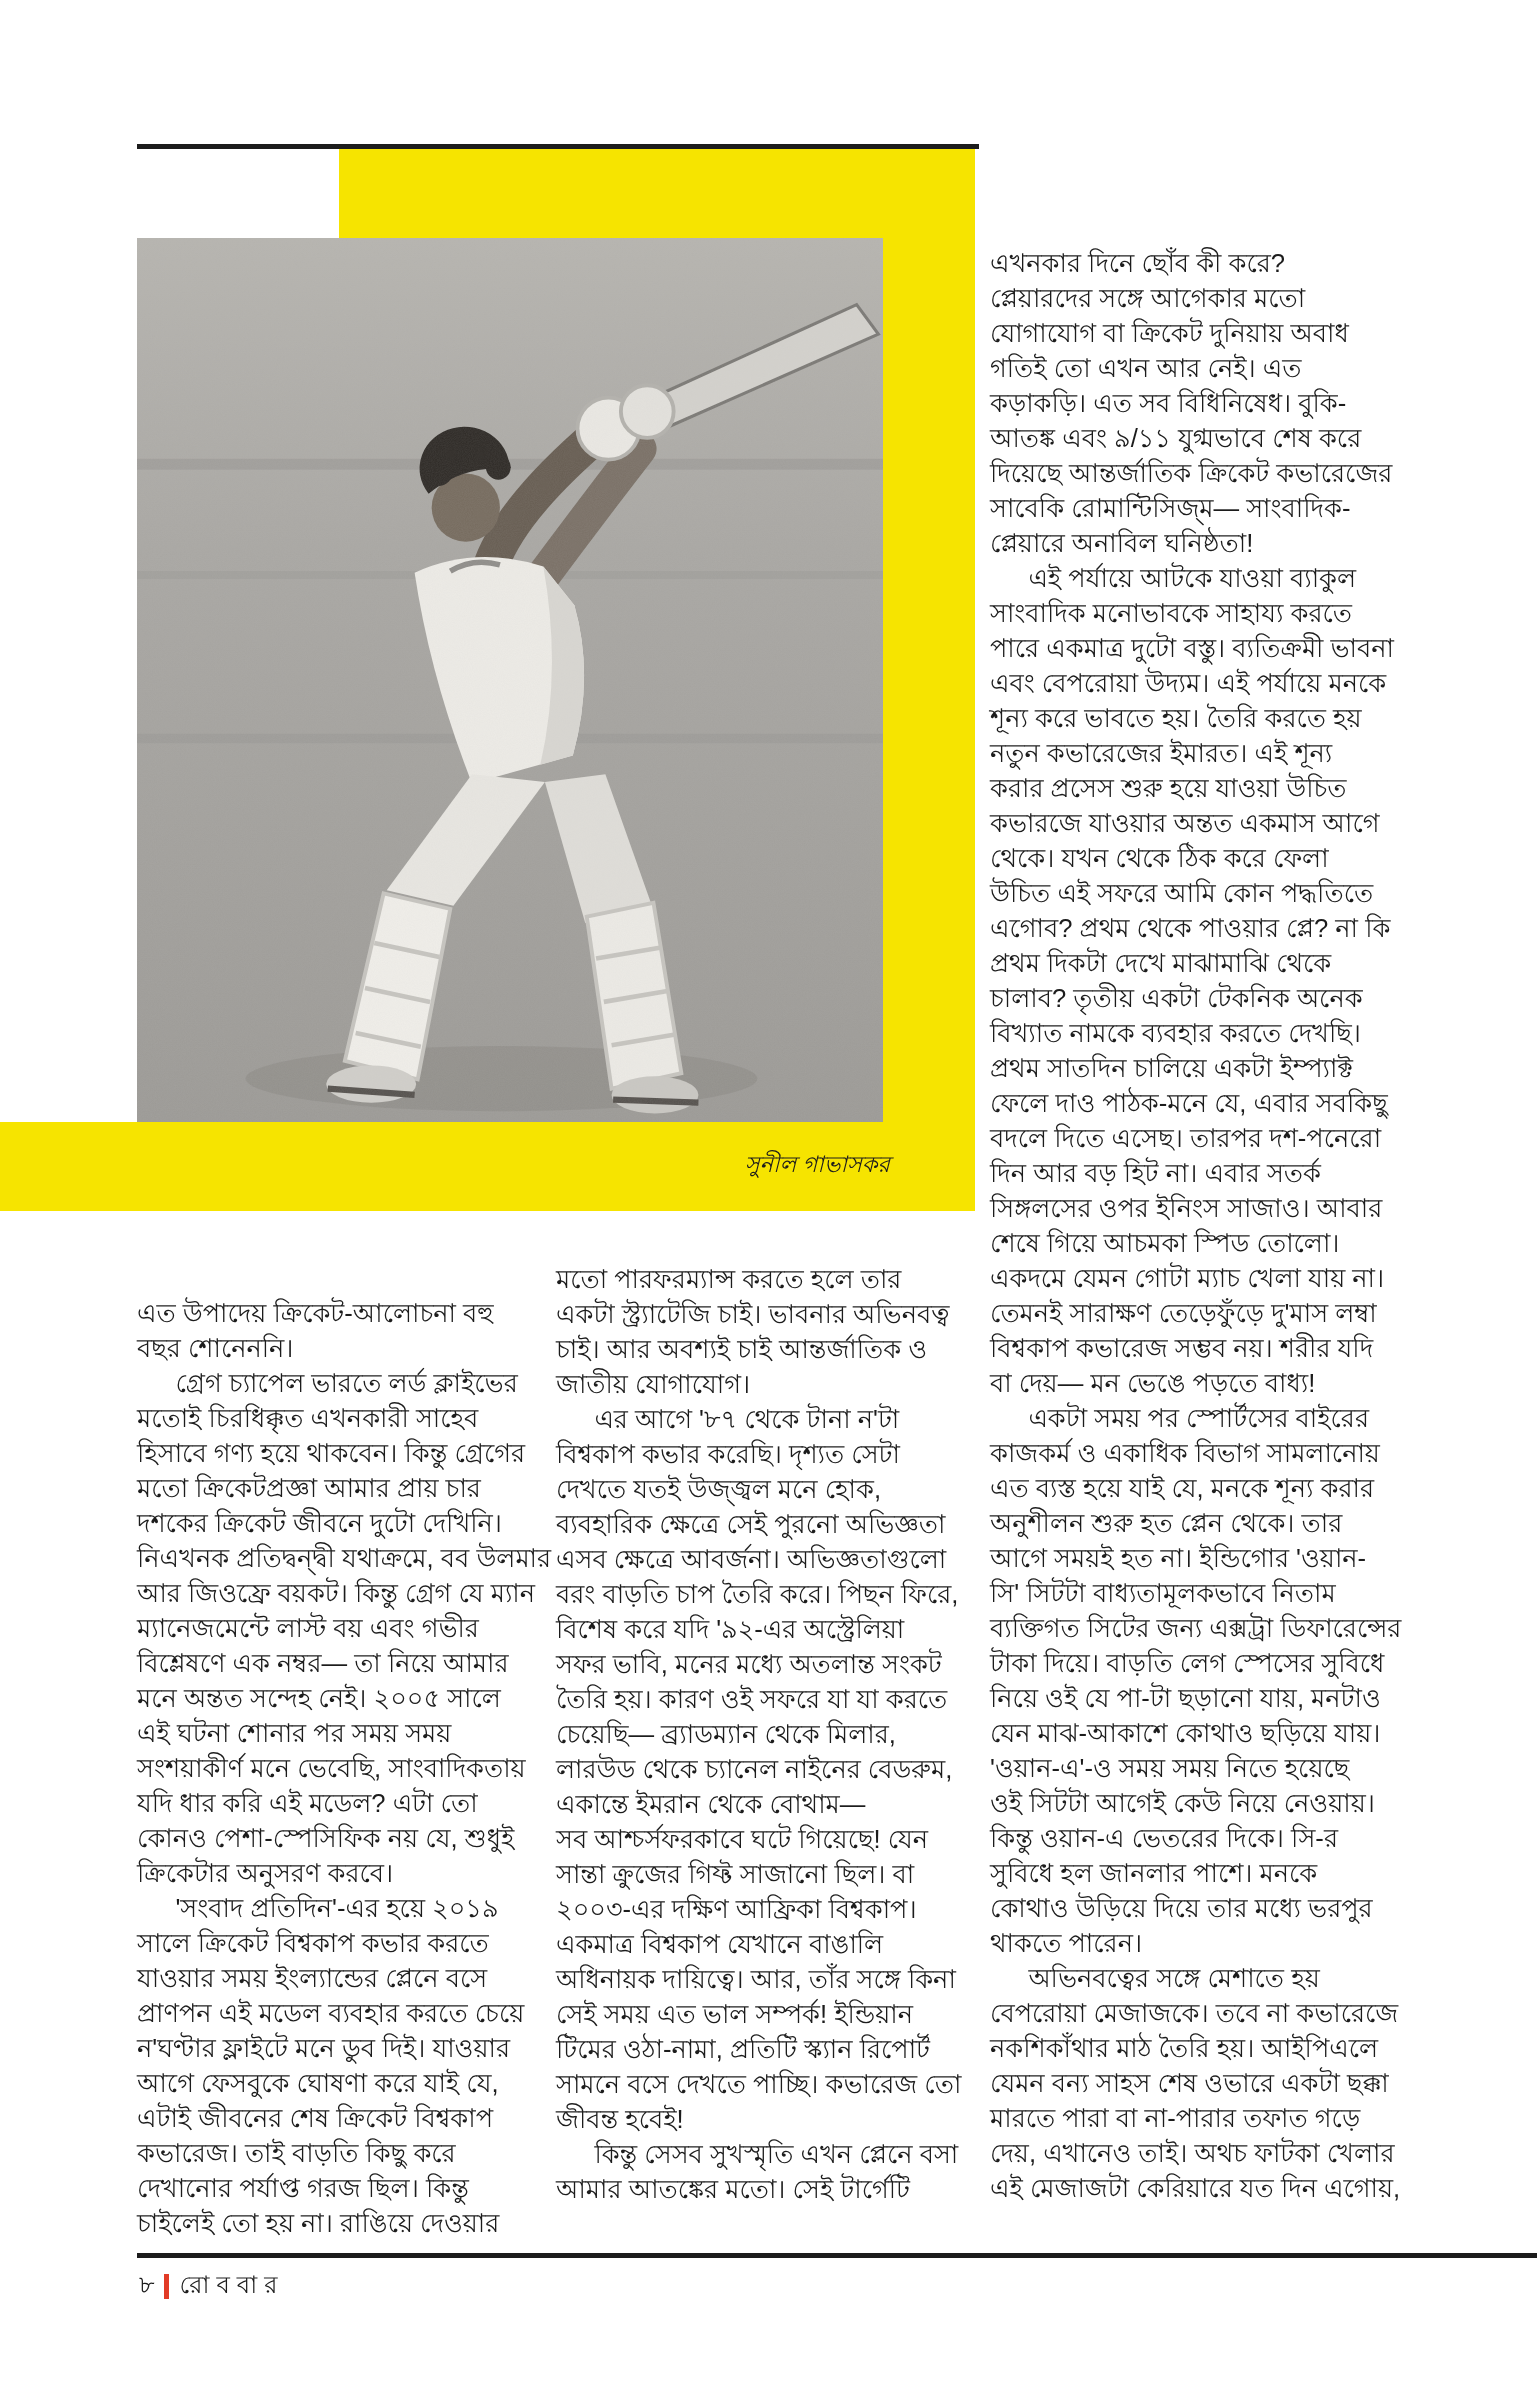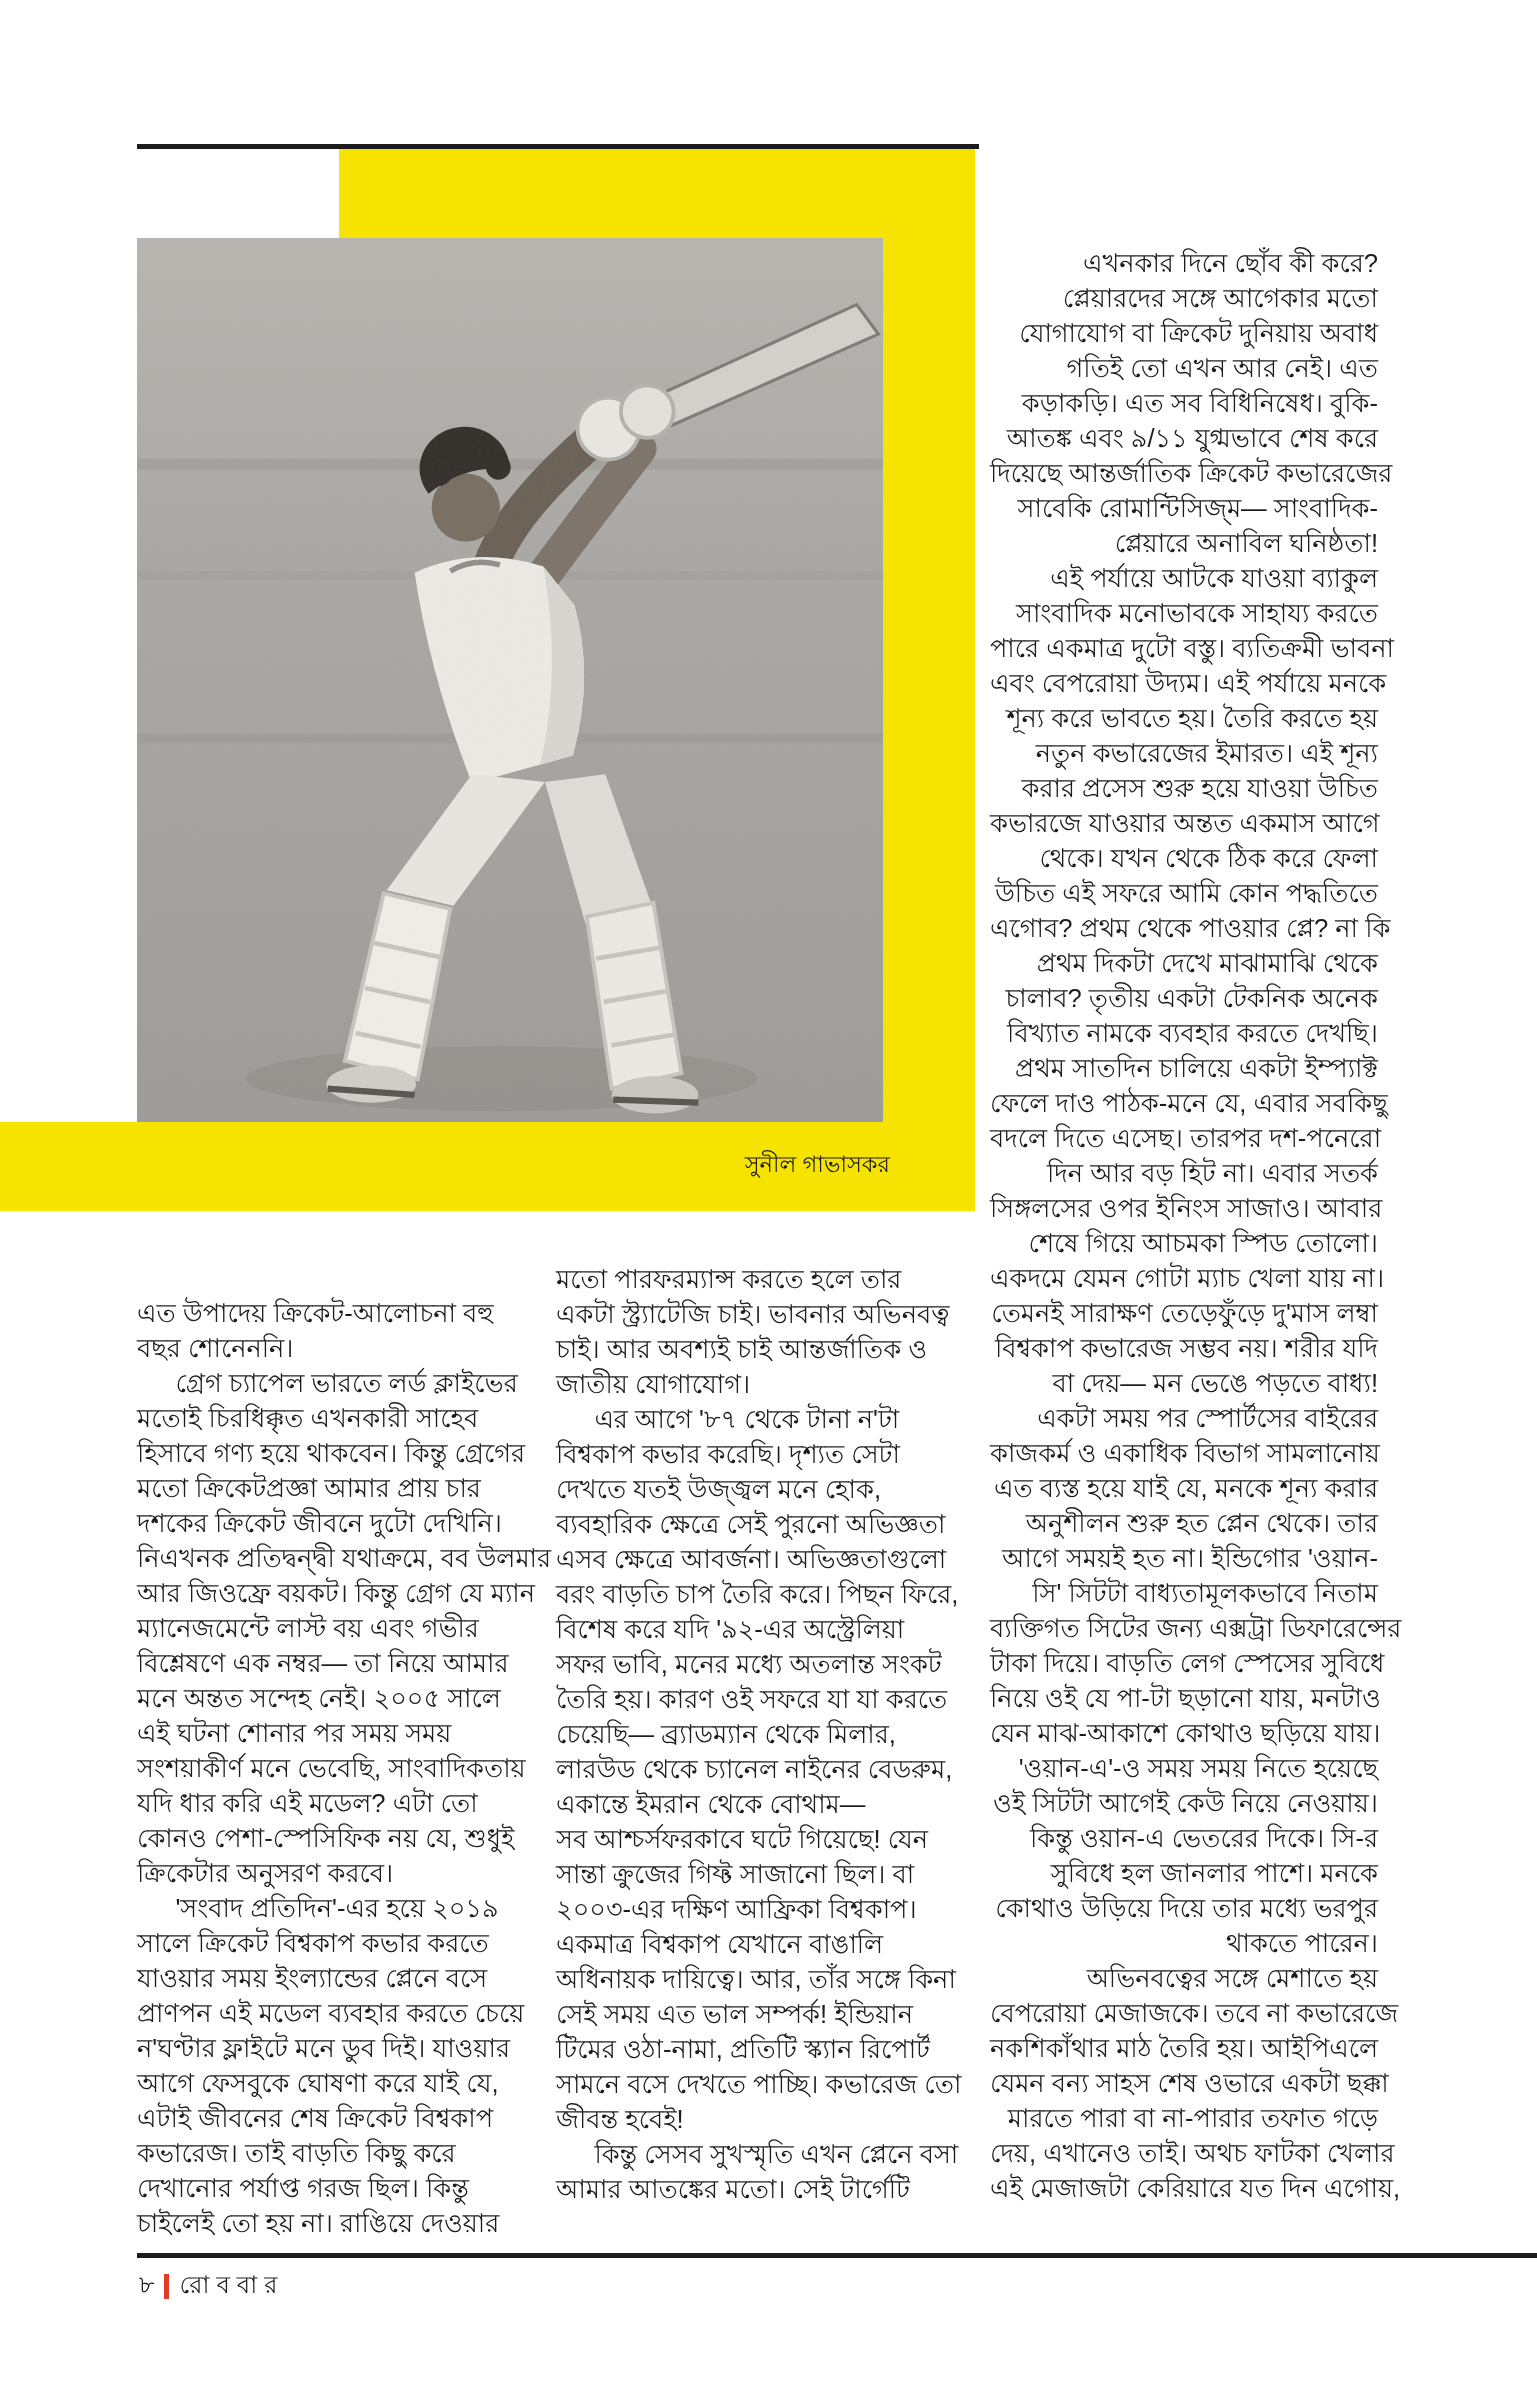--- a/index.html
+++ b/index.html
@@ -19,31 +19,31 @@
   .accent{position:absolute;background:var(--accent_yellow);}
   #accent-top{left:339px;top:149px;width:636px;height:973px;}
   #accent-bottom{left:0px;top:1122px;width:975px;height:89px;}
   #photo{
     position:absolute;left:137px;top:238px;width:746px;height:884px;
     overflow:hidden;background:#a8a6a2;
   }
   #photo svg{display:block;width:100%;height:100%;}
   #caption-row{
     position:absolute;left:137px;top:1149px;width:753px;
-    text-align:right;font-size:22.5px;line-height:31px;color:var(--ink);
+    text-align:right;font-size:22.5px;line-height:31px;color:var(--ink);font-style:italic;
   }
   .col{
     position:absolute;font-size:25.6px;color:var(--ink);
   }
   .col .line{
     height:35px;line-height:35px;white-space:pre;
   }
   #col-1{left:137px;top:1262px;width:381px;margin-top:34px;}
   #col-2{left:556px;top:1262px;width:381px;}
-  #col-3{left:990px;top:246px;width:388px;text-align:right;}
+  #col-3{left:990px;top:246px;width:388px;}
   #footer{
     position:absolute;left:139px;top:2269px;height:34px;
     display:flex;align-items:center;font-size:24px;
   }
   #footer .sep{
     display:inline-block;width:4.7px;height:25px;margin:0 11px 0 9.3px;
     background:var(--footer_red);
   }
   #brand{letter-spacing:7px;font-family:Liberation Mono, monospace;}
 </style>

